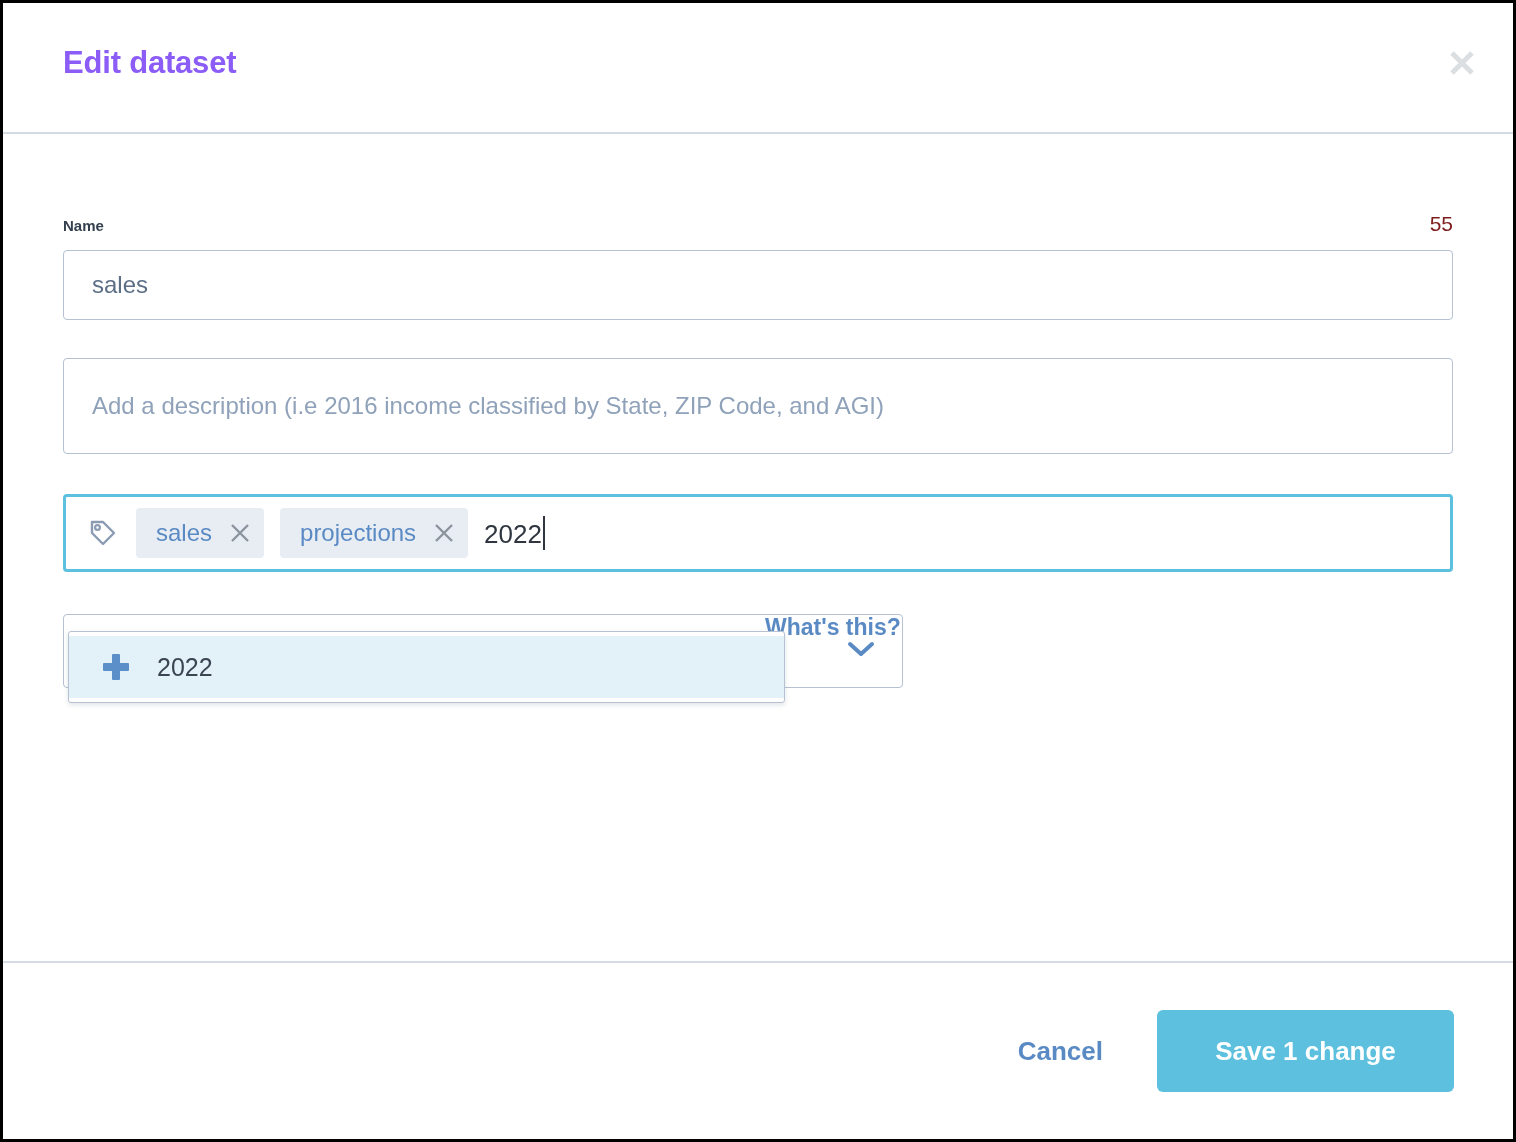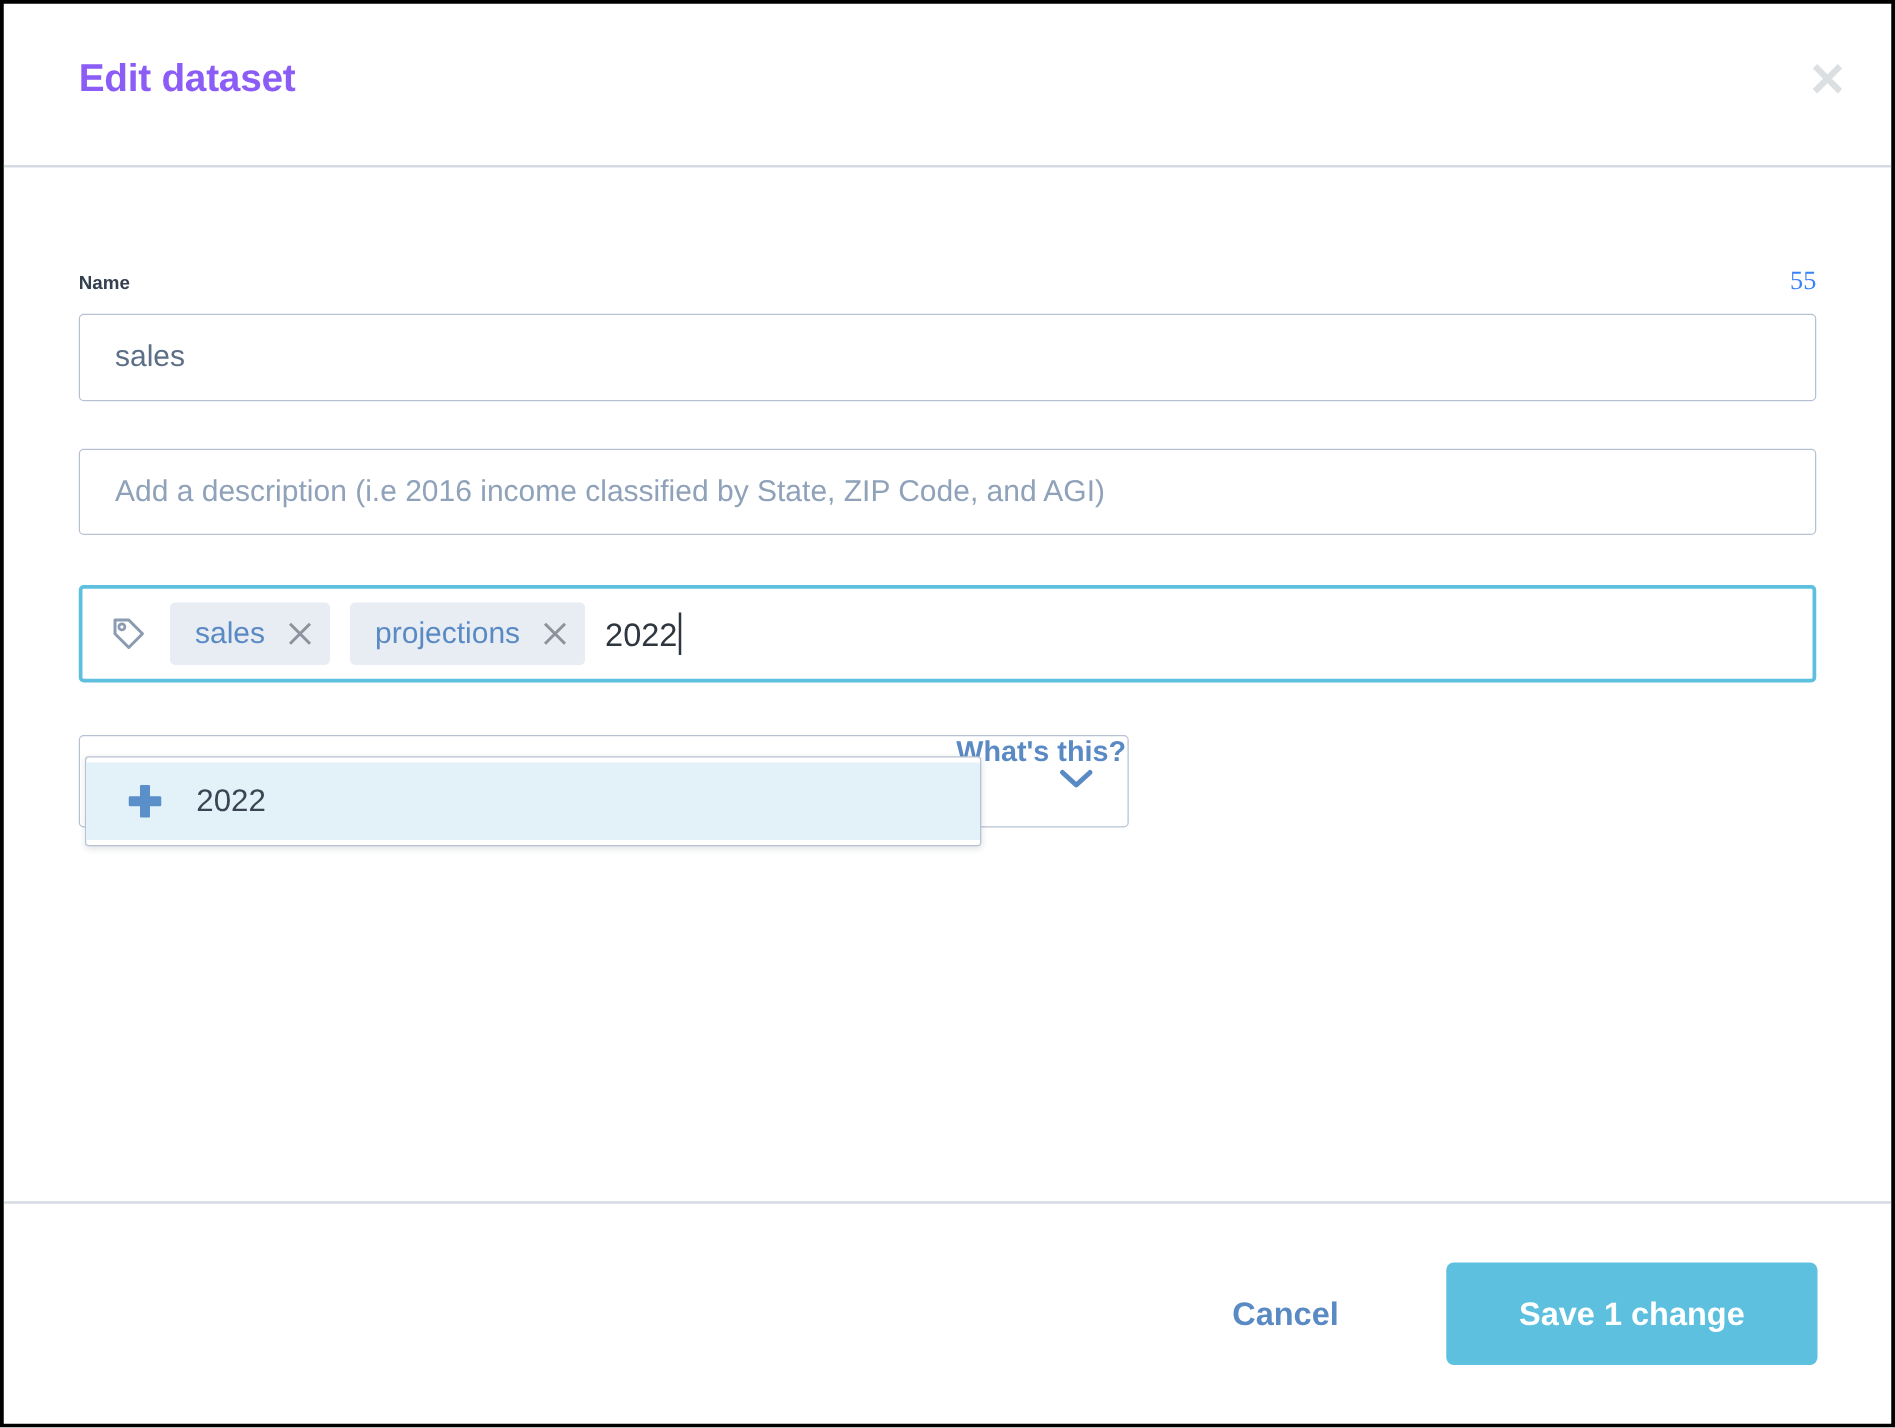--- a/index.html
+++ b/index.html
@@ -64,22 +64,21 @@
     align-items: baseline;
     justify-content: space-between;
   }
   .field-label {
     font-size: 15px;
     font-weight: bold;
     color: #34404f;
   }
   .field-hint {
     font-size: 21px;
-    color: #3b82f6;
-    font-family: Liberation Serif, serif;
+    color: #7f1d1d;
   }
 
   .text-input {
     box-sizing: border-box;
     width: 100%;
     height: 70px;
     border: 1px solid #b6c2d2;
     border-radius: 4px;
     background: #ffffff;
     display: flex;
@@ -87,21 +86,21 @@
     padding: 0 28px;
     font-size: 24px;
   }
   .text-input .value { color: #5c6f87; }
   .text-input .placeholder { color: #8fa2ba; }
 
   .row-name { margin-top: 78px; }
   .row-name .text-input { margin-top: 14px; height: 70px; }
 
   .row-desc { margin-top: 38px; }
-  .row-desc .text-input { margin-top: 12px; height: 69px; text-align: center; }
+  .row-desc .text-input { margin-top: 12px; height: 96px; text-align: center; }
 
   .row-tags { margin-top: 40px; position: relative; }
 
   .tags-input {
     box-sizing: border-box;
     margin-top: 14px;
     width: 100%;
     height: 78px;
     border: 3px solid #5cc0de;
     border-radius: 4px;
@@ -240,21 +239,20 @@
     left: 0;
     right: 0;
     bottom: 0;
     height: 178px;
     border-top: 2px solid #d4dbe3;
     display: flex;
     align-items: center;
     justify-content: flex-end;
     padding-right: 59px;
     box-sizing: border-box;
-    gap: 32px;
   }
   .btn-cancel {
     font-size: 26px;
     font-weight: bold;
     color: #5a8ac4;
     background: transparent;
     border: none;
     cursor: pointer;
     padding: 12px 18px;
     font-family: inherit;

